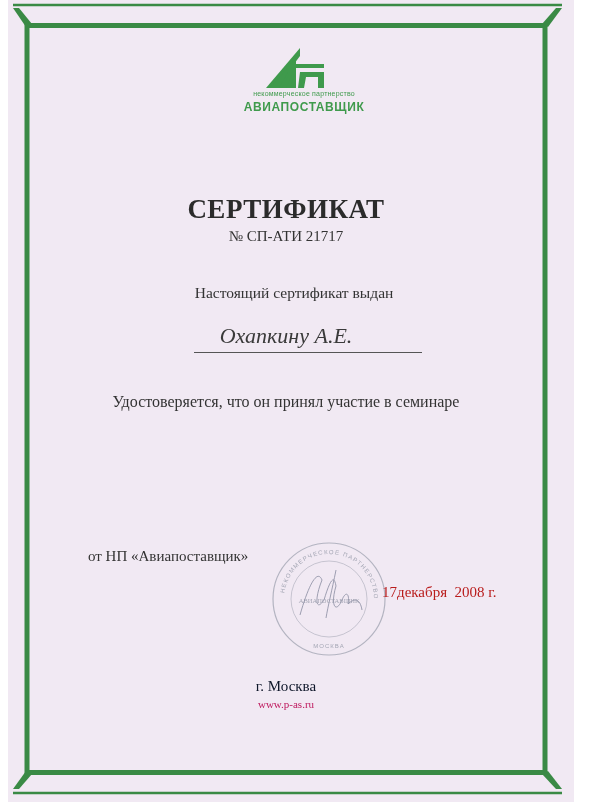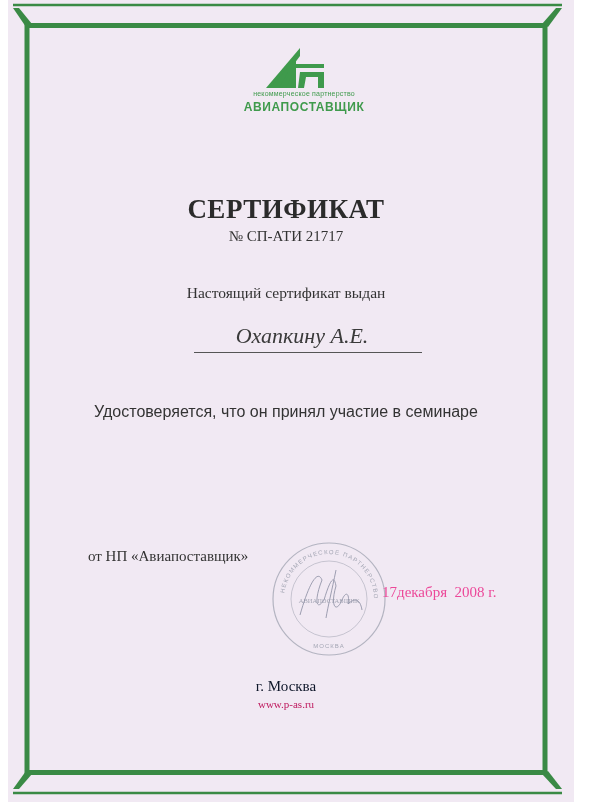--- a/index.html
+++ b/index.html
@@ -22,32 +22,32 @@
   .logo-big {
     position: absolute; left: 240px; top: 100px; width: 128px; text-align: center;
     font-family: "Liberation Sans", sans-serif; font-weight: bold; font-size: 12px; color: #3f9a4c; letter-spacing: 0.6px;
   }
   .center { position: absolute; left: 0; width: 572px; text-align: center; }
   .title {
     top: 194px; font-family: "Liberation Serif", serif; font-weight: bold; font-size: 27px;
     color: #2b2b2b; letter-spacing: 0.5px;
   }
   .number { top: 228px; font-family: "Liberation Serif", serif; font-size: 15px; color: #333; }
-  .issued { top: 284px; font-family: "Liberation Serif", serif; font-size: 15.5px; color: #333; }
+  .issued { top: 284px; font-family: "Liberation Serif", serif; font-size: 15.5px; color: #333; margin-left: 8px; }
   .name {
-    top: 323px; font-family: "Liberation Serif", serif; font-style: italic; font-size: 22px; color: #3a3a3a; margin-left: 16px;
+    top: 323px; font-family: "Liberation Serif", serif; font-style: italic; font-size: 22px; color: #3a3a3a;
   }
   .name-line {
     position: absolute; left: 194px; top: 352px; width: 228px; height: 1px; background: #555;
   }
   .body-text {
-    top: 401px; font-family: Liberation Sans, sans-serif; font-size: 16px; line-height: 22px; color: #333;
+    top: 391px; font-family: Liberation Serif, serif; font-size: 16px; line-height: 22px; color: #333;
   }
   .from { position: absolute; left: 88px; top: 548px; font-family: "Liberation Serif", serif; font-size: 15px; color: #333; }
-  .date { position: absolute; left: 382px; top: 584px; font-family: "Liberation Serif", serif; font-size: 15px; color: #ec4899; white-space: pre; }
+  .date { position: absolute; left: 382px; top: 584px; font-family: "Liberation Serif", serif; font-size: 15px; color: #b91c1c; white-space: pre; }
   .stamp { position: absolute; left: 270px; top: 540px; width: 118px; height: 118px; }
   .city { top: 678px; font-family: "Liberation Serif", serif; font-size: 15px; color: #0f172a; }
   .site { top: 698px; font-family: "Liberation Serif", serif; font-size: 11px; color: #be185d; }
 </style>
 </head>
 <body>
 
 <div class="paper"></div>
 
 <svg class="frame-svg" viewBox="0 0 600 802">

